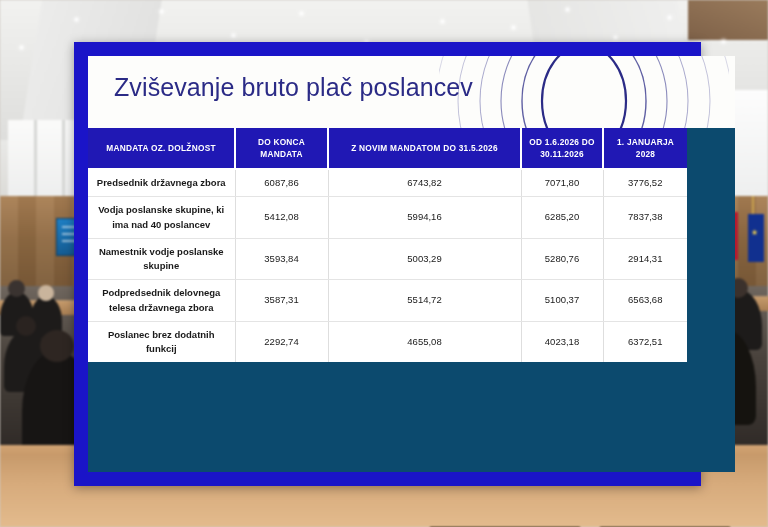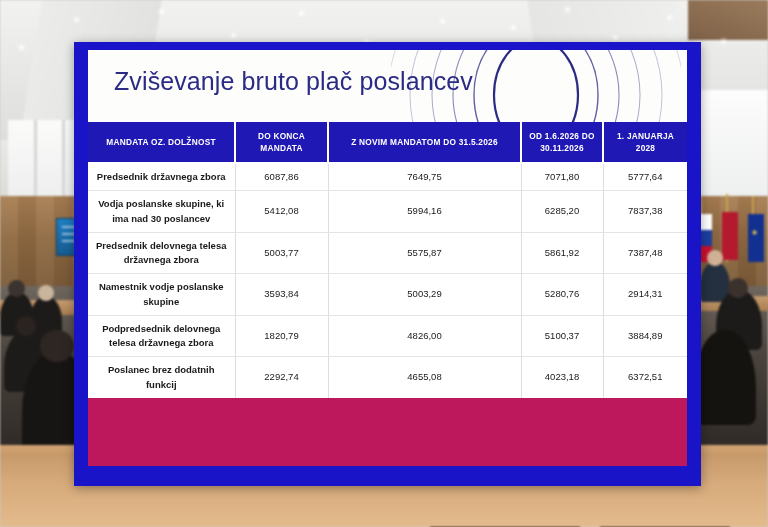--- a/index.html
+++ b/index.html
@@ -112,23 +112,23 @@
   
   .frame {
     position:absolute;
     left:74px; top:42px;
     width:627px; height:444px;
     background:#1a14c8;
     box-shadow: 0 2px 10px rgba(0,0,0,.35);
   }
   .card {
     position:absolute;
-    left:14px; top:8px;
-    width:599px; height:416px;
-    background:#be185d;
+    left:14px; top:14px;
+    width:647px; height:416px;
+    background:#0c4a6e;
     overflow:hidden;
   }
 
   
   .titleband{
     position:relative;
     height:72px;
     background:#fdfdfb;
     overflow:hidden;
   }
@@ -311,51 +311,44 @@
             <th>DO KONCA MANDATA</th>
             <th>Z NOVIM MANDATOM DO 31.5.2026</th>
             <th>OD 1.6.2026 DO 30.11.2026</th>
             <th>1. JANUARJA 2028</th>
           </tr>
         </thead>
         <tbody>
           <tr>
             <td class="role">Predsednik državnega zbora</td>
             <td>6087,86</td>
-            <td>7649,75</td>
+            <td>6743,82</td>
             <td>7071,80</td>
-            <td>5777,64</td>
-          </tr>
-          <tr>
-            <td class="role">Vodja poslanske skupine, ki ima nad 30 poslancev</td>
+            <td>3776,52</td>
+          </tr>
+          <tr>
+            <td class="role">Vodja poslanske skupine, ki ima nad 40 poslancev</td>
             <td>5412,08</td>
             <td>5994,16</td>
             <td>6285,20</td>
             <td>7837,38</td>
-          </tr>
-          <tr>
-            <td class="role">Predsednik delovnega telesa državnega zbora</td>
-            <td>5003,77</td>
-            <td>5575,87</td>
-            <td>5861,92</td>
-            <td>7387,48</td>
           </tr>
           <tr>
             <td class="role">Namestnik vodje poslanske skupine</td>
             <td>3593,84</td>
             <td>5003,29</td>
             <td>5280,76</td>
             <td>2914,31</td>
           </tr>
           <tr>
             <td class="role">Podpredsednik delovnega telesa državnega zbora</td>
-            <td>1820,79</td>
-            <td>4826,00</td>
+            <td>3587,31</td>
+            <td>5514,72</td>
             <td>5100,37</td>
-            <td>3884,89</td>
+            <td>6563,68</td>
           </tr>
           <tr>
             <td class="role">Poslanec brez dodatnih funkcij</td>
             <td>2292,74</td>
             <td>4655,08</td>
             <td>4023,18</td>
             <td>6372,51</td>
           </tr>
         </tbody>
       </table>

